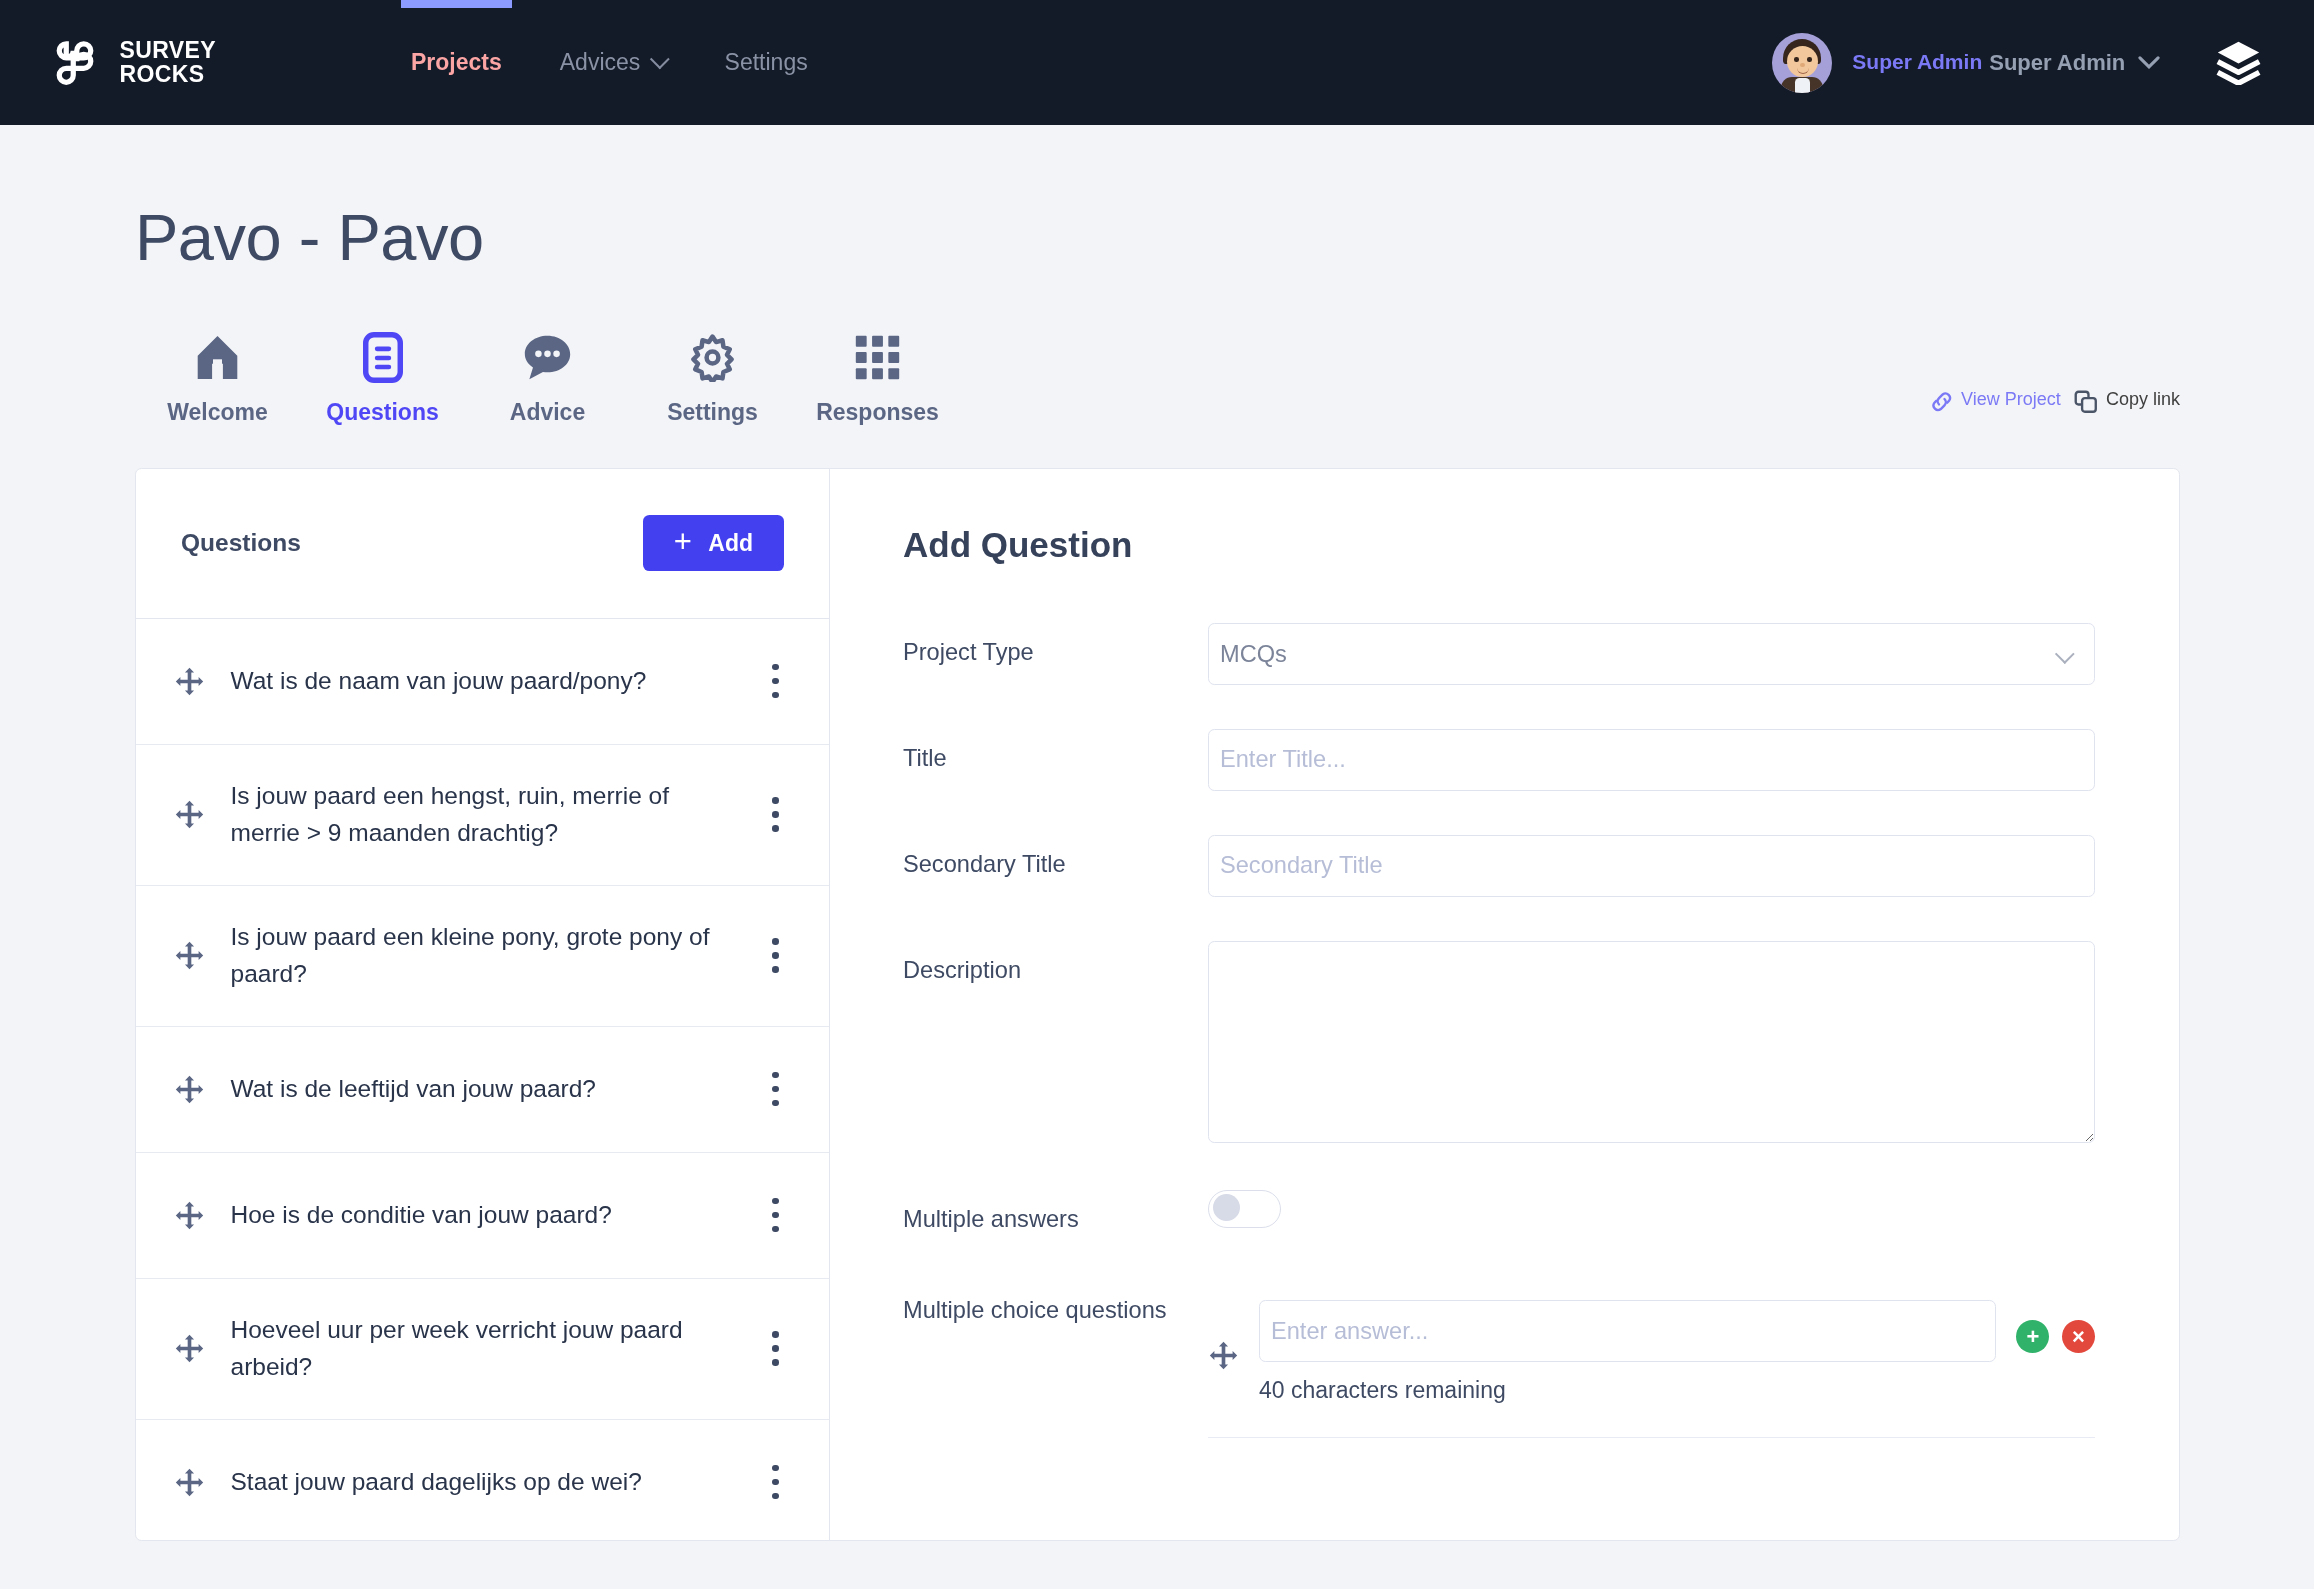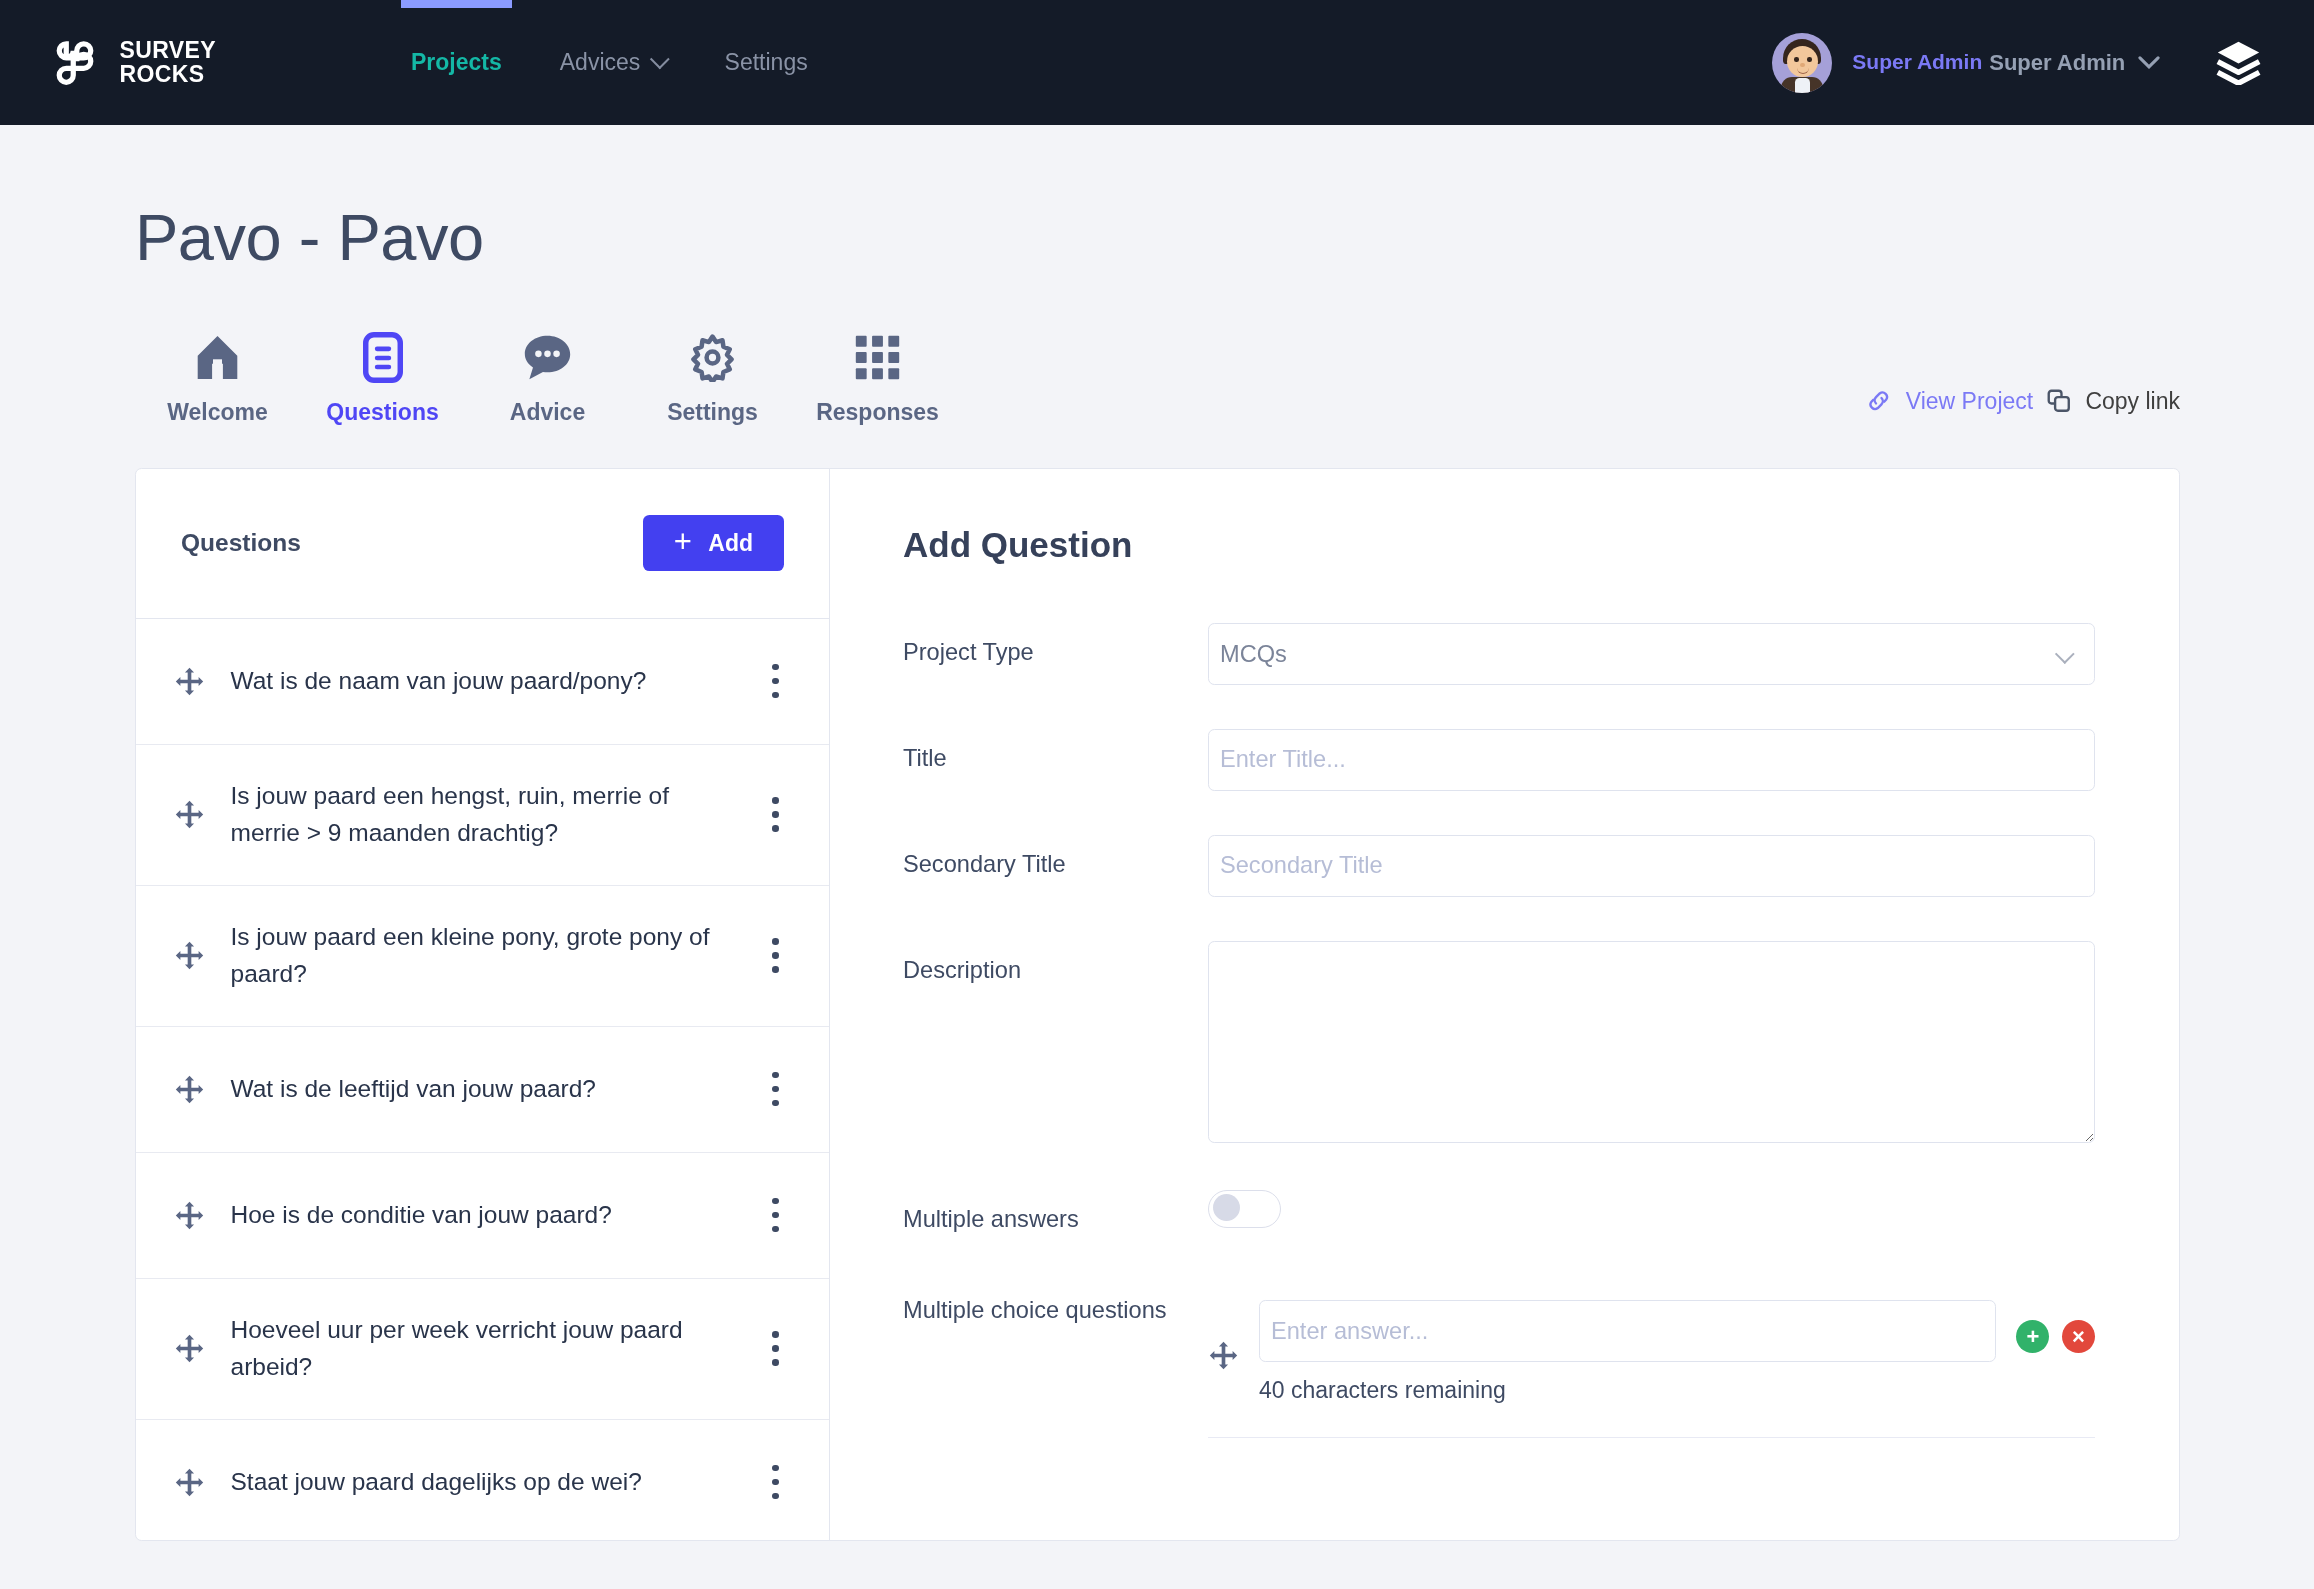--- a/index.html
+++ b/index.html
@@ -34,21 +34,21 @@
     height: 100%;
     display: flex;
     align-items: center;
     gap: 12.7px;
     padding: 0 29px;
     font-size: 23px;
     color: #8a93a6;
     cursor: pointer;
     white-space: nowrap;
   }
-  .nav-item.active { color: #14b8a6; font-weight: 600; }
+  .nav-item.active { color: #fca5a5; font-weight: 600; }
   .nav-item.active::before {
     content: "";
     position: absolute;
     top: 0; left: 19px; right: 19px;
     height: 8.2px;
     background: #8b9bff;
   }
   .caret {
     display: inline-block;
     width: 13.6px; height: 13.6px;
@@ -94,21 +94,21 @@
     width: 165px;
     display: flex; flex-direction: column; align-items: center; gap: 14.5px;
     cursor: pointer;
     color: #5a6684;
   }
   .tab.active { color: #4f46f5; }
   .tab-icon { height: 53px; display: flex; align-items: center; justify-content: center; }
   .tab-label { font-size: 23px; font-weight: 700; }
 
   .link-row { margin-left: auto; display: flex; align-items: center; gap: 12.7px; padding-bottom: 11px; }
-  .link-chip { display: flex; align-items: center; gap: 14px; font-size: 23px; cursor: pointer; }
+  .link-chip { display: flex; align-items: flex-start; gap: 7px; font-size: 18px; cursor: pointer; }
   .link-chip.primary { color: #7b79f5; }
   .link-chip.muted { color: #404040; }
 
   
   .card {
     margin-top: 42px;
     background: #ffffff;
     border: 0.9px solid #e3e6ef;
     border-radius: 6.4px;
     display: flex;

